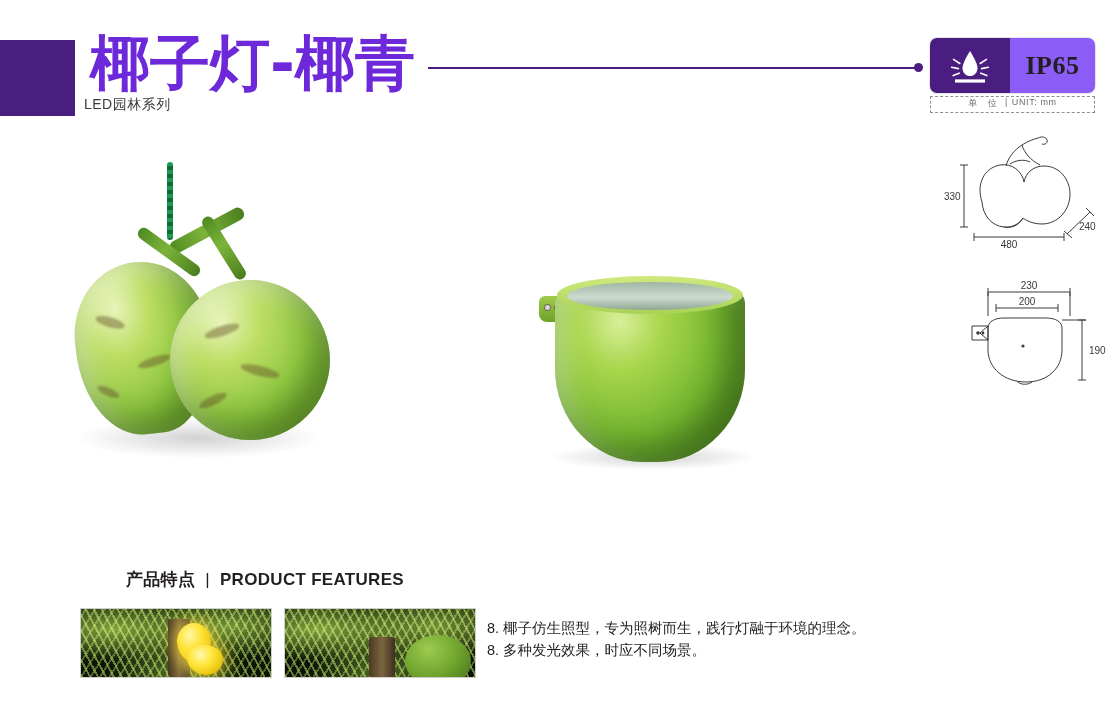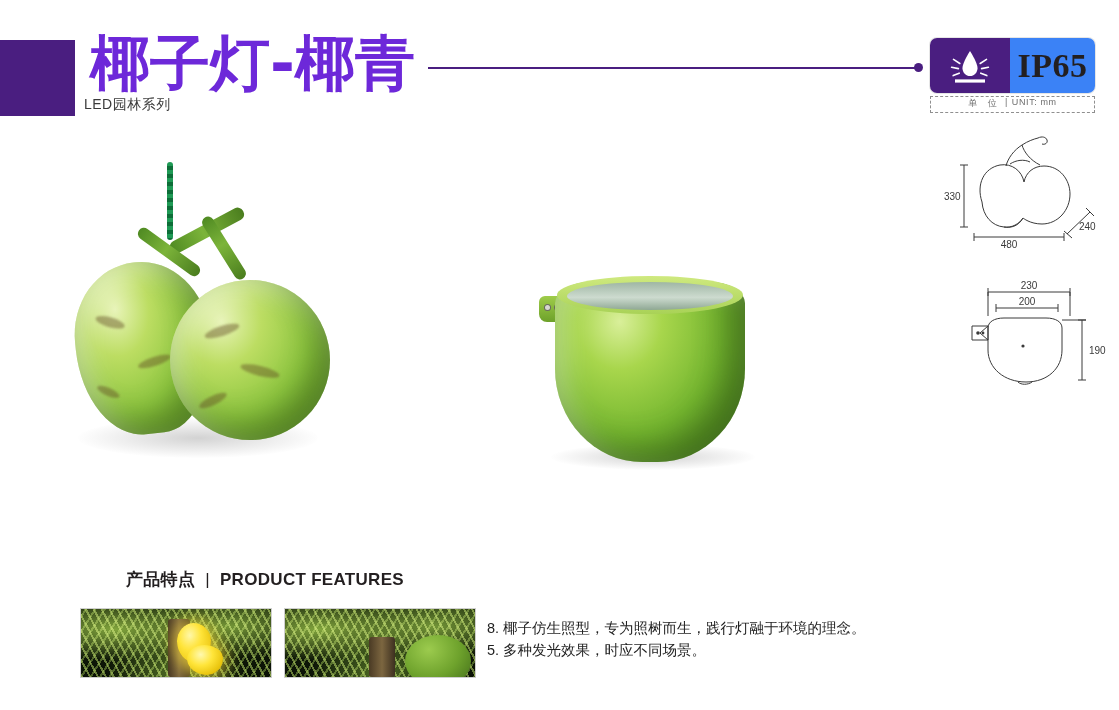--- a/index.html
+++ b/index.html
@@ -43,23 +43,23 @@
   .ip-badge{
     position:absolute;left:930px;top:38px;width:165px;height:55px;
     border-radius:7px;overflow:hidden;display:flex;
     box-shadow:0 0 0 1px #e6e6e6;
   }
   .ip-left{
     width:80px;background:#4a1e80;position:relative;
     display:flex;align-items:center;justify-content:center;
   }
   .ip-right{
-    flex:1;background:#3b82f6;display:flex;align-items:center;justify-content:center;
+    flex:1;background:#8b5cf6;display:flex;align-items:center;justify-content:center;
     font-family:"Liberation Serif","DejaVu Serif",serif;
-    font-size:34px;font-weight:bold;color:#231f20;letter-spacing:.5px;
+    font-size:26px;font-weight:bold;color:#231f20;letter-spacing:.5px;
   }
   .unit-box{
     position:absolute;left:930px;top:96px;width:163px;height:15px;
     border:1px dashed #8f8f8f;
     display:flex;justify-content:center;
     font-size:9px;color:#6d6d6d;letter-spacing:.6px;
   }
   .unit-box .cn{letter-spacing:4px;}
 
   
@@ -306,16 +306,16 @@
   </div>
 
   <div class="thumb thumb-2">
     <div class="frond"></div>
     <div class="trunk" style="left:44%;width:26px;height:40px;"></div>
     <div class="greennut"></div>
   </div>
 
   <div class="feat-list">
     <div>8. 椰子仿生照型，专为照树而生，践行灯融于环境的理念。</div>
-    <div>5. 多种发光效果，时应不同场景。</div>
+    <div>8. 多种发光效果，时应不同场景。</div>
   </div>
 
 </div>
 
 </body></html>

